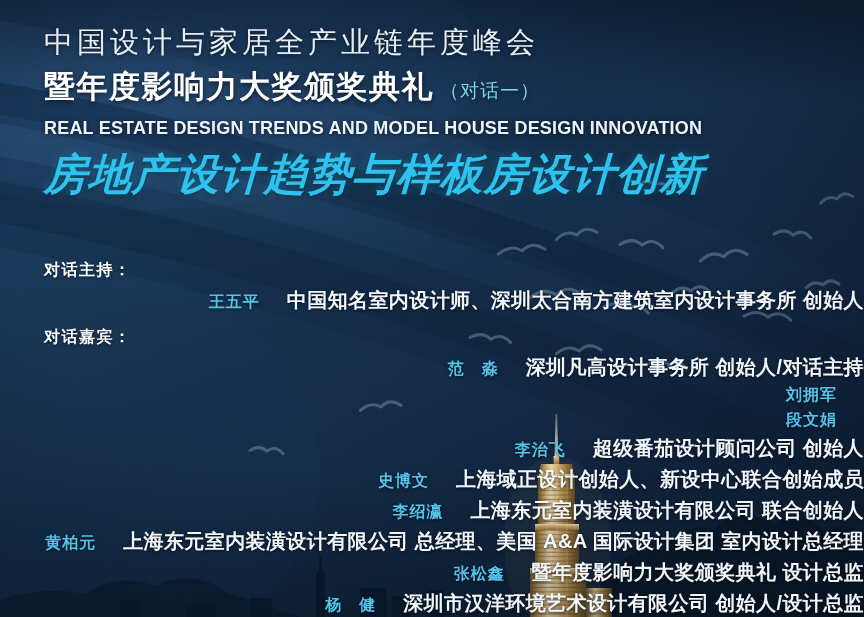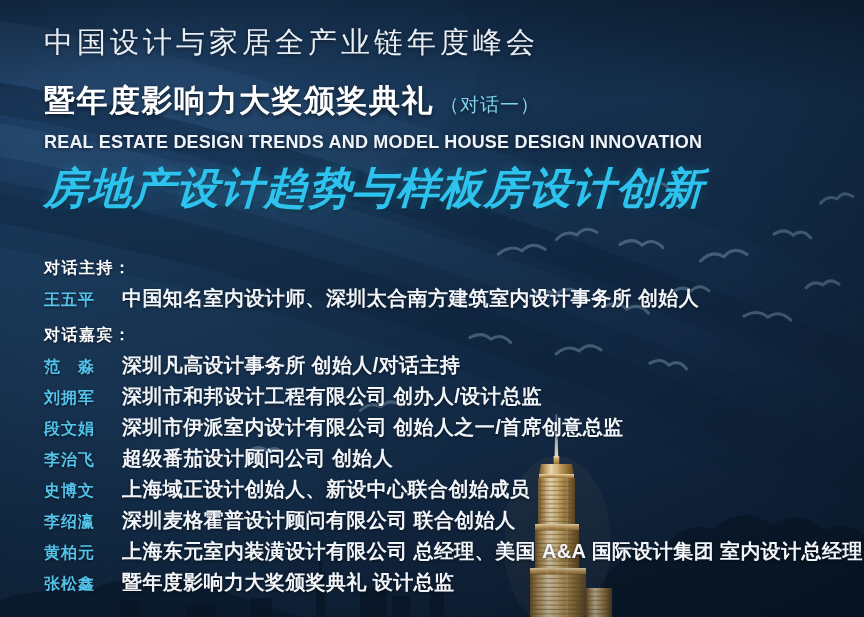--- a/index.html
+++ b/index.html
@@ -45,21 +45,21 @@
 
   
   .content{position:relative;z-index:6;padding:24px 0 0 44px;}
 
   .line-sup{
     font-size:29px;letter-spacing:4px;color:#e9eef5;font-weight:400;
     line-height:1.28; white-space:nowrap;
     text-shadow:0 1px 4px rgba(0,0,0,.55);
   }
   .line-main{
-    margin-top:22px;
+    margin-top:8px;
     line-height:1.18; white-space:nowrap;
     text-shadow:0 2px 5px rgba(0,0,0,.6);
   }
   .line-main .m{
     font-size:31px;font-weight:bold;color:#ffffff;letter-spacing:1.5px;
   }
   .line-main .paren{
     font-size:19px;color:#7fd4f2;letter-spacing:1px;margin-left:6px;
     font-weight:400;
   }
@@ -72,31 +72,32 @@
   .line-title{
     margin-top:7px;
     font-size:43px;font-weight:bold;color:#2ec3ef;letter-spacing:1px;
     white-space:nowrap;
     text-shadow:0 0 10px rgba(46,195,239,.35),0 2px 5px rgba(0,0,0,.5);
     font-style:italic;
     transform:skewX(-2deg);
     transform-origin:left center;
   }
 
-  .roster{margin-top:40px;}
+  .roster{margin-top:56px;}
   .role-head{
     font-size:16px;font-weight:bold;color:#ffffff;letter-spacing:1.5px;
     margin:0 0 6px 0;
     text-shadow:0 1px 3px rgba(0,0,0,.6);
   }
   .roster .spacer{height:9px;}
   .prow{
     display:flex;align-items:baseline;
     margin-bottom:4px;
     white-space:nowrap;
+    justify-content:flex-end;
   }
   .pname{
     width:78px;min-width:78px;
     font-size:16px;font-weight:bold;color:#53c3ea;letter-spacing:1px;
     text-shadow:0 1px 3px rgba(0,0,0,.6);
   }
   .ptitle{
     font-size:20px;font-weight:bold;color:#f2f6fa;letter-spacing:.4px;
     text-shadow:0 1px 3px rgba(0,0,0,.6);
   }
@@ -259,42 +260,44 @@
       <div class="spacer"></div>
 
       <div class="role-head">对话嘉宾：</div>
 
       <div class="prow">
         <span class="pname">范　淼</span>
         <span class="ptitle">深圳凡高设计事务所 创始人/对话主持</span>
       </div>
       <div class="prow">
         <span class="pname">刘拥军</span>
-        <span class="ptitle">深圳市和邦设计工程有限公司 创办人/设计总监</span>
       </div>
       <div class="prow">
         <span class="pname">段文娟</span>
-        <span class="ptitle">深圳市伊派室内设计有限公司 创始人之一/首席创意总监</span>
       </div>
       <div class="prow">
         <span class="pname">李治飞</span>
         <span class="ptitle">超级番茄设计顾问公司 创始人</span>
       </div>
       <div class="prow">
         <span class="pname">史博文</span>
         <span class="ptitle">上海域正设计创始人、新设中心联合创始成员</span>
       </div>
       <div class="prow">
         <span class="pname">李绍瀛</span>
-        <span class="ptitle">深圳麦格霍普设计顾问有限公司 联合创始人</span>
+        <span class="ptitle">上海东元室内装潢设计有限公司 联合创始人</span>
       </div>
       <div class="prow">
         <span class="pname">黄柏元</span>
         <span class="ptitle">上海东元室内装潢设计有限公司 总经理、美国 A&amp;A 国际设计集团  室内设计总经理</span>
       </div>
       <div class="prow">
         <span class="pname">张松鑫</span>
         <span class="ptitle">暨年度影响力大奖颁奖典礼 设计总监</span>
       </div>
+      <div class="prow">
+        <span class="pname">杨　健</span>
+        <span class="ptitle">深圳市汉洋环境艺术设计有限公司 创始人/设计总监</span>
+      </div>
 
     </div>
   </div>
 </div>
 
 </body></html>

